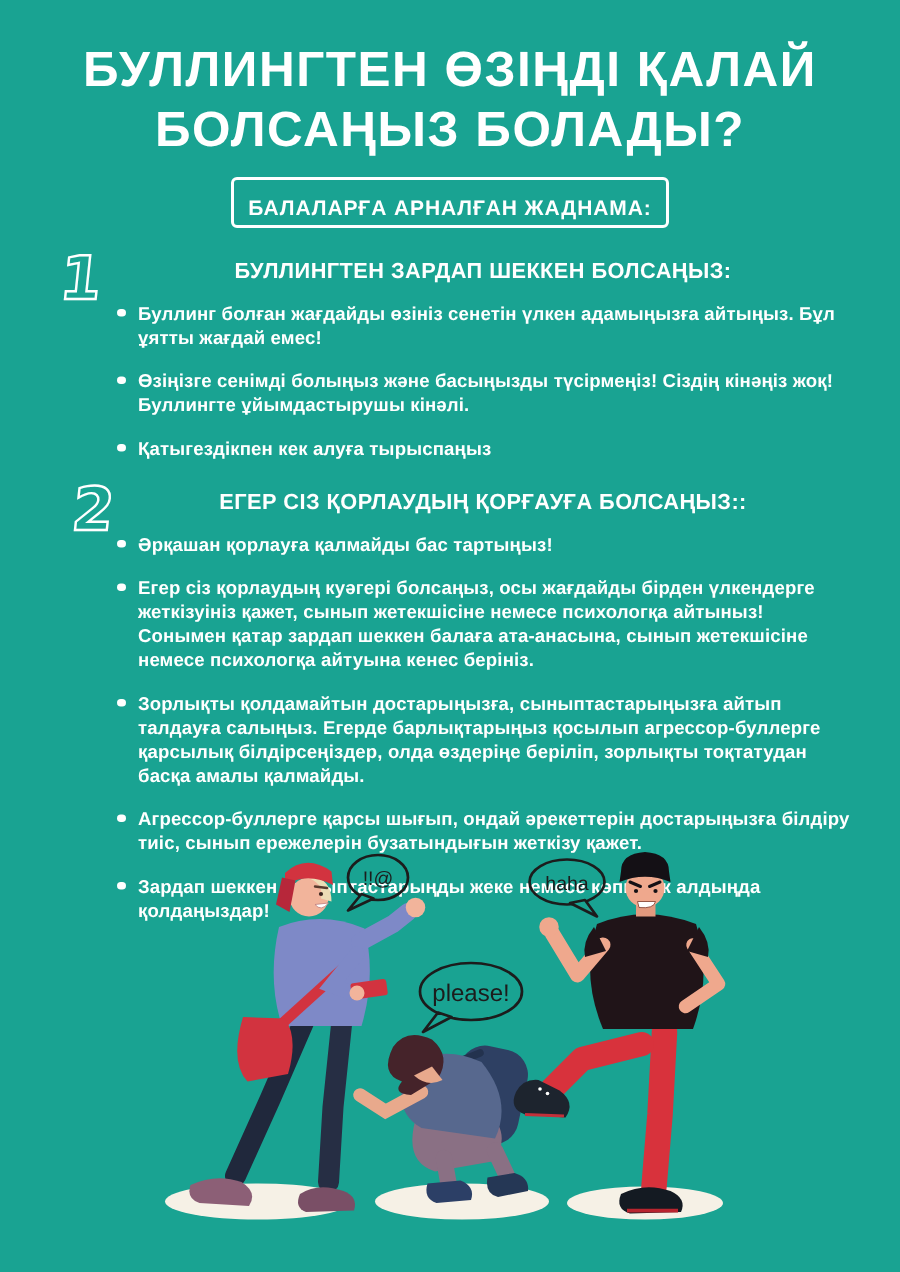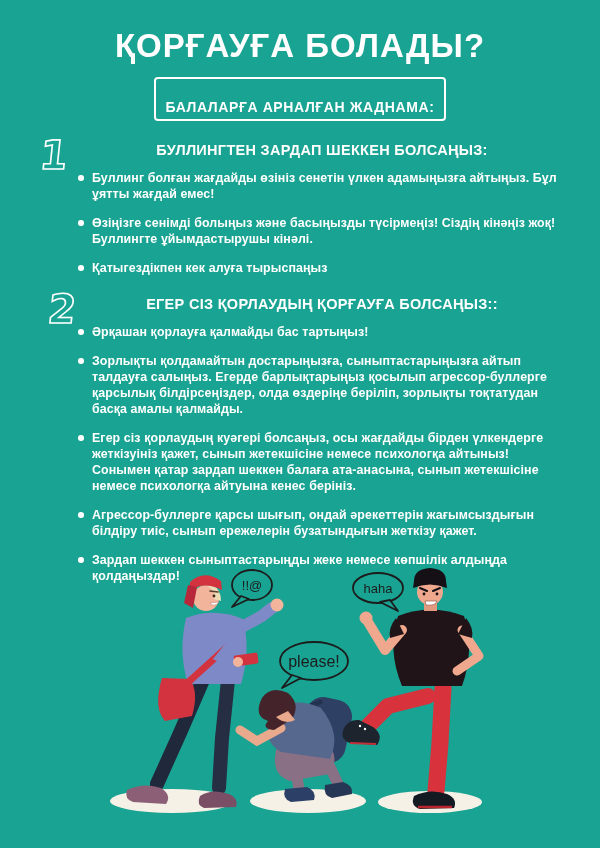--- a/index.html
+++ b/index.html
@@ -5,42 +5,43 @@
   :root{
     --background:#19a392; --text:#ffffff;
   }
   *{box-sizing:border-box;margin:0;padding:0;}
   html,body{width:600px;height:848px;overflow:hidden;}
   body{font-family:"Liberation Sans",sans-serif;background:var(--background);}
   .poster{position:relative;width:600px;height:848px;background:var(--background);color:var(--text);}
   .header{text-align:center;padding-top:26px;}
   .title{font-size:33px;line-height:1.22;font-weight:bold;letter-spacing:1px;}
   .badge{display:inline-block;margin-top:11px;border:2.5px solid var(--text);border-radius:4px;
-         padding:20px 10px 4px;font-size:14px;font-weight:bold;letter-spacing:0.6px;text-align:center;}
+         padding:10px 10px 4px;font-size:14px;font-weight:bold;letter-spacing:0.6px;text-align:center;}
   .content{padding:14px 30px 0 34px;}
   .section{display:flex;gap:10px;}
   .num{flex:0 0 30px;font-size:40px;font-weight:bold;color:transparent;
        -webkit-text-stroke:1.6px #ffffff;transform:skewX(-6deg);line-height:0.9;margin-top:2px;
        font-family:"DejaVu Sans","Liberation Sans",sans-serif;}
   .section-body{flex:1;}
   .section-heading{font-size:14.5px;font-weight:bold;letter-spacing:0.3px;margin:7px 0 12px;text-align:center;}
   ul{list-style:none;margin:4px 0 2px 0;padding-left:18px;}
   li{position:relative;font-size:12.4px;font-weight:600;line-height:16px;margin-bottom:13px;letter-spacing:0.1px;}
   li::before{content:'';position:absolute;left:-14px;top:5px;width:5.5px;height:5.5px;border-radius:50%;background:var(--text);}
   .illustration{position:absolute;left:0;top:558px;width:600px;height:265px;}
   svg text{font-family:"Liberation Sans",sans-serif;}
 </style>
 </head>
 <body>
 
 <div class="poster">
 
   <div class="header">
     <div class="title">
-      <div>ҚОРҒАУҒА БОЛАДЫ?</div>
+      <div>БУЛЛИНГТЕН ӨЗІҢДІ ҚАЛАЙ</div>
+      <div>БОЛСАҢЫЗ БОЛАДЫ?</div>
     </div>
     <div><span class="badge">БАЛАЛАРҒА АРНАЛҒАН ЖАДНАМА:</span></div>
   </div>
 
   <div class="content">
 
     <div class="section">
       <div class="num">1</div>
       <div class="section-body">
         <div class="section-heading">БУЛЛИНГТЕН ЗАРДАП ШЕККЕН БОЛСАҢЫЗ:</div>
@@ -51,23 +52,23 @@
         </ul>
       </div>
     </div>
 
     <div class="section">
       <div class="num">2</div>
       <div class="section-body">
         <div class="section-heading">ЕГЕР СІЗ ҚОРЛАУДЫҢ ҚОРҒАУҒА БОЛСАҢЫЗ::</div>
         <ul>
           <li>Әрқашан қорлауға қалмайды бас тартыңыз!</li>
+          <li>Егер сіз қорлаудың куәгері болсаңыз, осы жағдайды бірден үлкендерге жеткізуініз қажет, сынып жетекшісіне немесе психологқа айтыныз! Сонымен қатар зардап шеккен балаға ата-анасына, сынып жетекшісіне немесе психологқа айтуына кенес берініз.</li>
           <li>Зорлықты қолдамайтын достарыңызға, сыныптастарыңызға айтып талдауға салыңыз. Егерде барлықтарыңыз қосылып агрессор-буллерге қарсылық білдірсеңіздер, олда өздеріңе беріліп, зорлықты тоқтатудан басқа амалы қалмайды.</li>
-          <li>Егер сіз қорлаудың куәгері болсаңыз, осы жағдайды бірден үлкендерге жеткізуініз қажет, сынып жетекшісіне немесе психологқа айтыныз! Сонымен қатар зардап шеккен балаға ата-анасына, сынып жетекшісіне немесе психологқа айтуына кенес берініз.</li>
-          <li>Агрессор-буллерге қарсы шығып, ондай әрекеттерін жағымсыздығын білдіру тиіс, сынып ережелерін бузатындығын жеткізу қажет.</li>
+          <li>Агрессор-буллерге қарсы шығып, ондай әрекеттерін достарыңызға білдіру тиіс, сынып ережелерін бузатындығын жеткізу қажет.</li>
           <li>Зардап шеккен сыныптастарыңды жеке немесе көпшілік алдыңда қолдаңыздар!</li>
         </ul>
       </div>
     </div>
 
   </div>
 
   <svg class="illustration" viewBox="0 0 600 265" width="600" height="265">
 
     <g>

